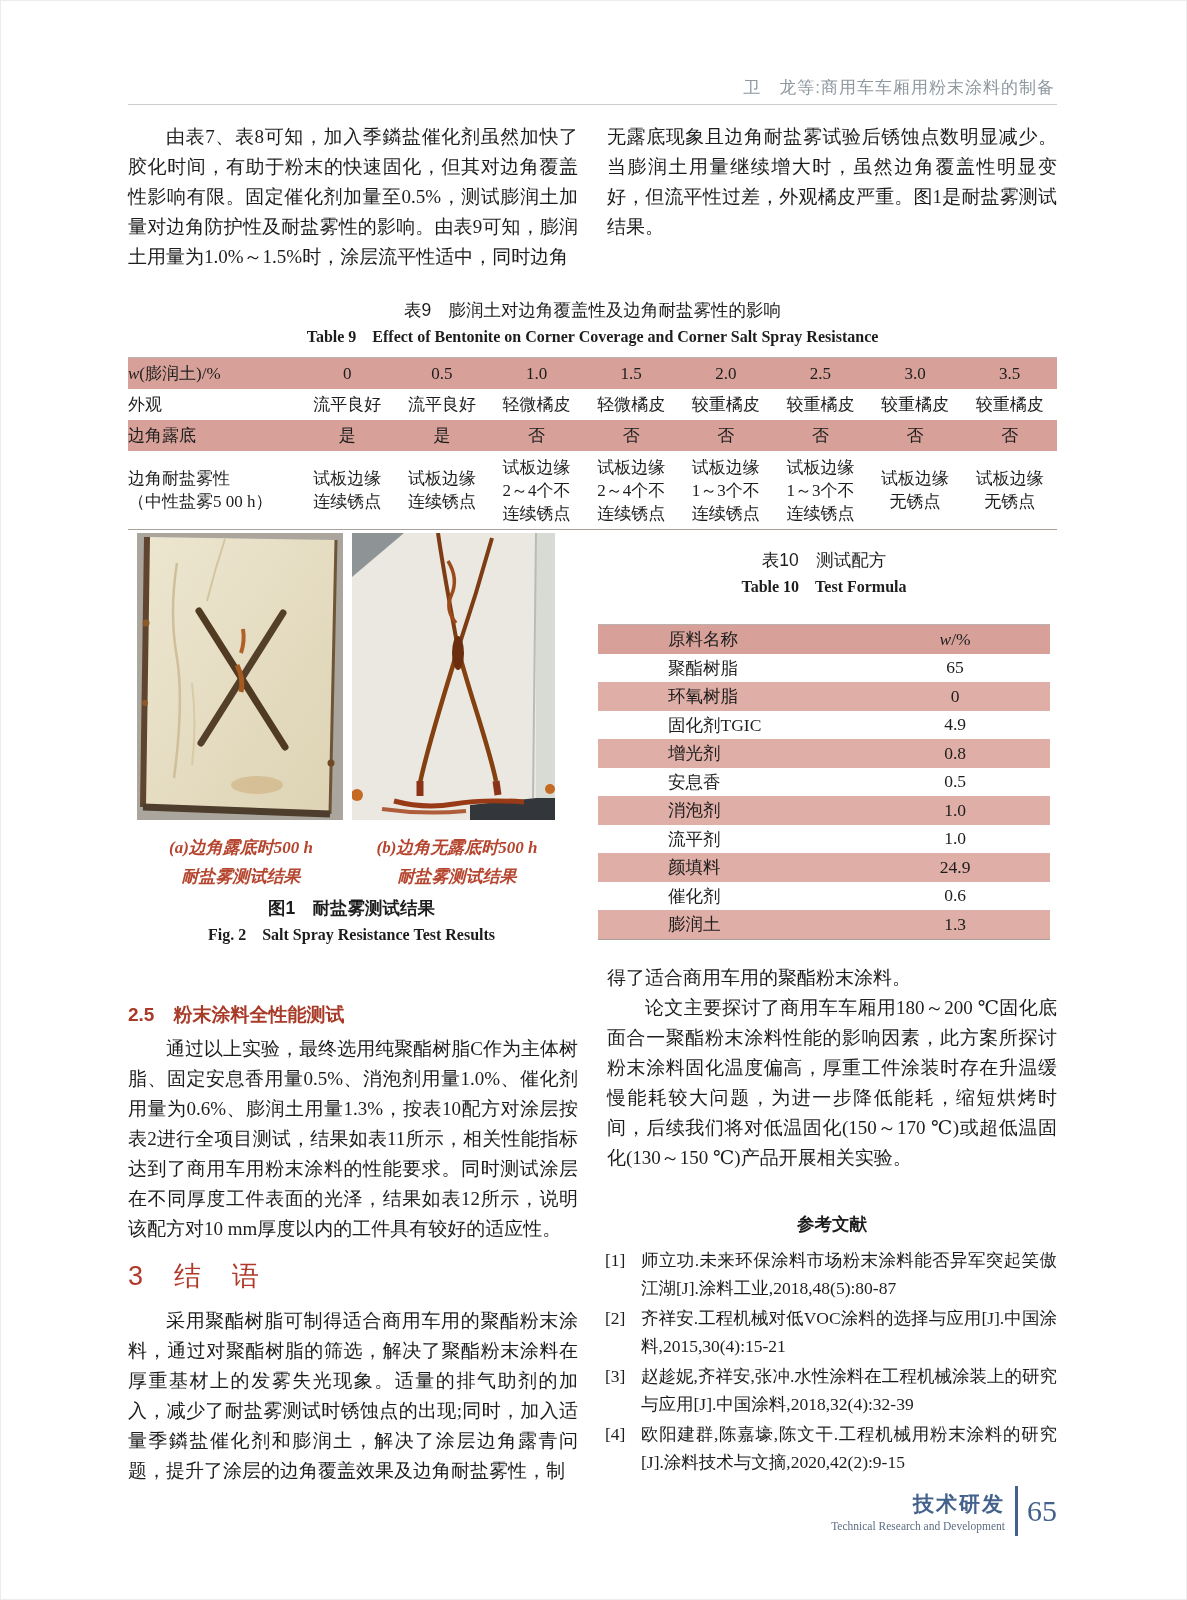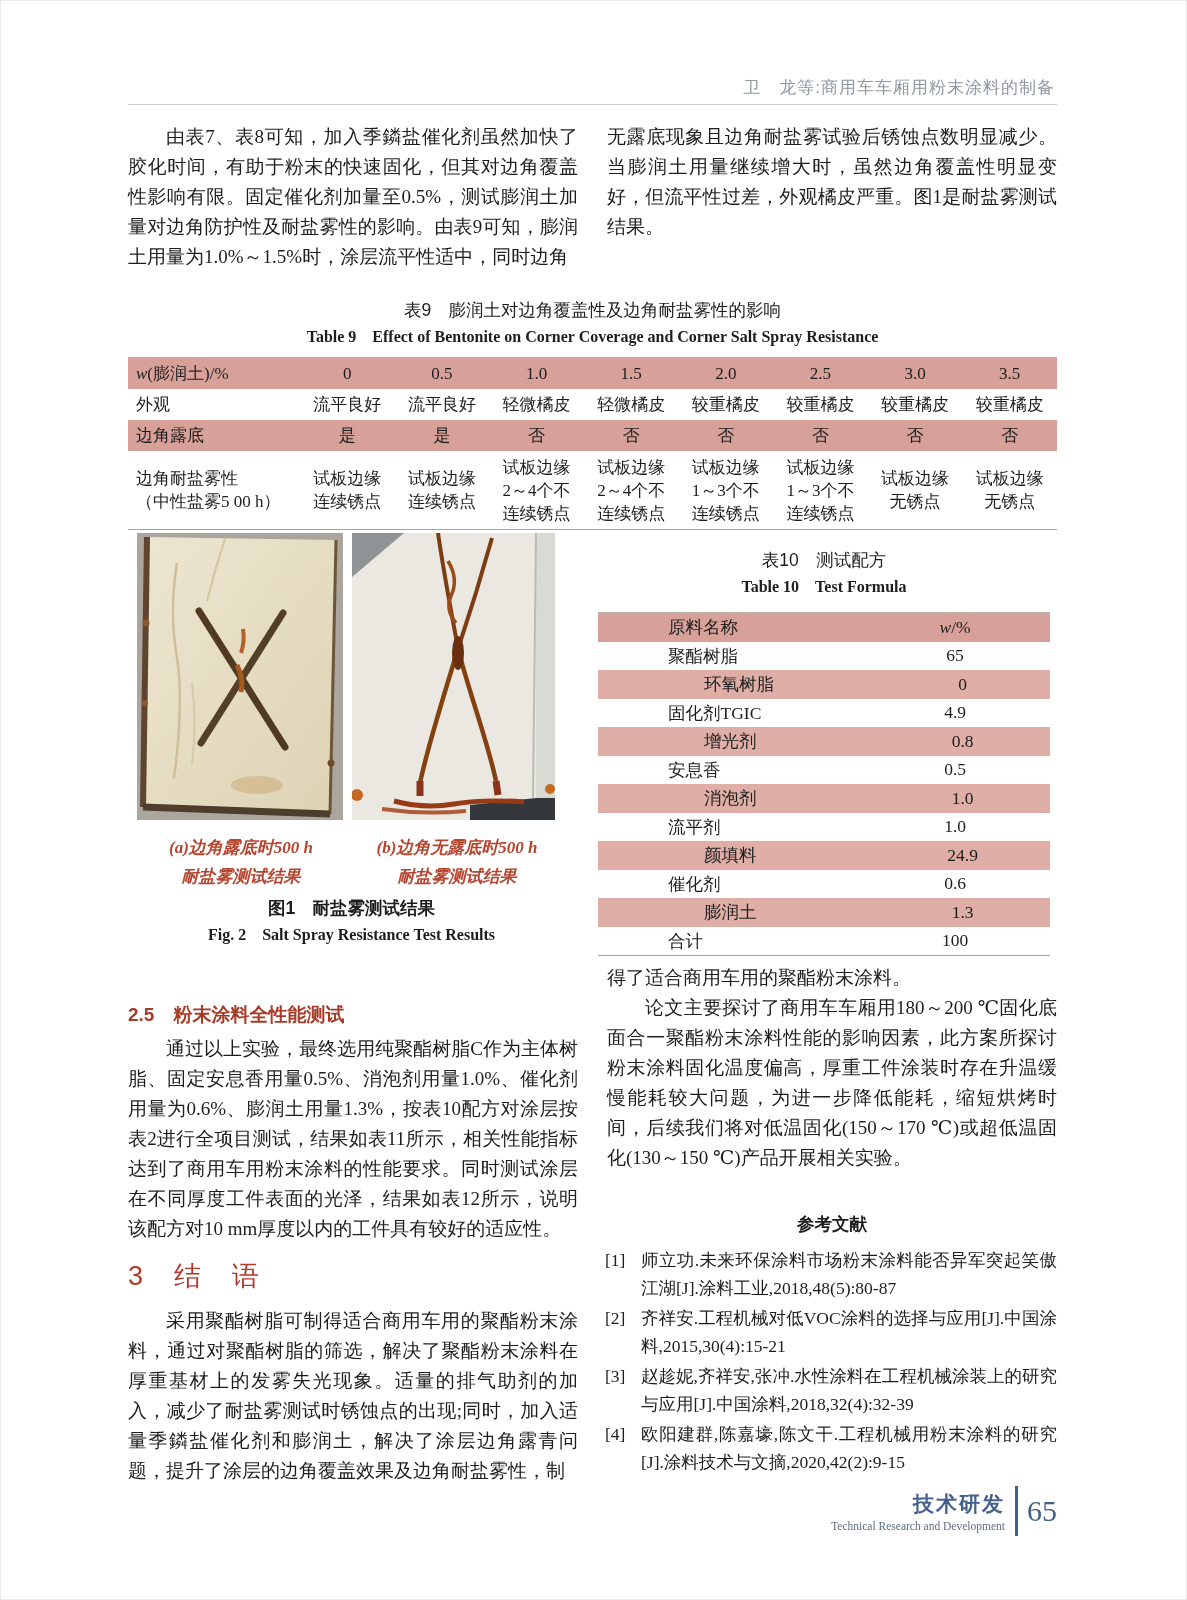--- a/index.html
+++ b/index.html
@@ -26,35 +26,35 @@
   
   .t9-block{position:absolute;left:128px;top:298px;width:929px;}
   .tbl-cap-zh{text-align:center;font-weight:normal;font-size:17.5px;
         font-family:"Liberation Sans","DejaVu Sans",sans-serif;}
   .tbl-cap-en{text-align:center;font-weight:bold;font-size:16px;margin-top:5px;}
   .t9-table{margin-top:9px;border-top:1.5px solid #b9b2ae;border-bottom:1.5px solid #a99f9b;}
   .t9-row{display:grid;grid-template-columns:172px repeat(8,1fr);align-items:center;
         font-size:17px;min-height:31px;}
   .t9-row.pink{background:var(--pink-dark);}
   .t9-row.tall{min-height:78px;padding:3px 0;}
-  .t9-label{padding-left:8px;text-align:left;white-space:pre-line;line-height:23px;}
+  .t9-label{padding-left:0;text-align:left;white-space:pre-line;line-height:23px;}
   .t9-cell{text-align:center;white-space:pre-line;line-height:23px;}
   
   .photo{position:absolute;display:block;}
   .fig-cap{position:absolute;text-align:center;color:var(--red-cap);font-style:italic;
         font-weight:bold;font-size:17px;line-height:29px;white-space:pre-line;}
   .fig-title-zh{position:absolute;text-align:center;font-weight:bold;font-size:17.5px;
         font-family:"Liberation Sans","DejaVu Sans",sans-serif;}
   .fig-title-en{position:absolute;text-align:center;font-weight:bold;font-size:16px;}
   
   .t10-block{position:absolute;left:598px;top:548px;width:452px;}
-  .t10-table{margin-top:14px;border-top:1.5px solid #b9b2ae;border-bottom:1.5px solid #a99f9b;}
+  .t10-table{margin-top:26px;border-top:1.5px solid #b9b2ae;border-bottom:1.5px solid #a99f9b;}
   .t10-row{display:grid;grid-template-columns:58% 42%;align-items:center;font-size:17.5px;
         min-height:28.5px;}
-  .t10-row.pink{background:var(--pink-alt);padding-left:36px;}
+  .t10-row.pink{background:var(--pink-alt);}
   .t10-row.head{background:var(--pink-dark);}
   .t10-name{padding-left:70px;text-align:left;}
   .t10-val{text-align:center;}
   
   .sec-small{position:absolute;color:var(--red-head);font-weight:bold;font-size:19px;
         font-family:"Liberation Sans","DejaVu Sans",sans-serif;}
   .sec-big{position:absolute;color:#b0392a;font-weight:normal;font-size:27px;
         font-family:"Liberation Sans","DejaVu Sans",sans-serif;letter-spacing:2px;}
   
   .refs-heading{position:absolute;width:450px;text-align:center;font-weight:bold;font-size:17.5px;
@@ -241,24 +241,20 @@
           <div class="t10-val">24.9</div>
         </div>
         <div class="t10-row">
           <div class="t10-name">催化剂</div>
           <div class="t10-val">0.6</div>
         </div>
         <div class="t10-row pink">
           <div class="t10-name">膨润土</div>
           <div class="t10-val">1.3</div>
         </div>
-        <div class="t10-row">
-          <div class="t10-name">合计</div>
-          <div class="t10-val">100</div>
-        </div>
       </div>
   </div>
 
   <div class="sec-small" style="left:128px;top:1002px;">2.5　粉末涂料全性能测试</div>
   <p class="para indent col-left" style="top:1034px;">通过以上实验，最终选用纯聚酯树脂C作为主体树脂、固定安息香用量0.5%、消泡剂用量1.0%、催化剂用量为0.6%、膨润土用量1.3%，按表10配方对涂层按表2进行全项目测试，结果如表11所示，相关性能指标达到了商用车用粉末涂料的性能要求。同时测试涂层在不同厚度工件表面的光泽，结果如表12所示，说明该配方对10 mm厚度以内的工件具有较好的适应性。</p>
 
   <div class="sec-big" style="left:128px;top:1258px;">3　结　语</div>
   <p class="para indent col-left" style="top:1306px;">采用聚酯树脂可制得适合商用车用的聚酯粉末涂料，通过对聚酯树脂的筛选，解决了聚酯粉末涂料在厚重基材上的发雾失光现象。适量的排气助剂的加入，减少了耐盐雾测试时锈蚀点的出现;同时，加入适量季鏻盐催化剂和膨润土，解决了涂层边角露青问题，提升了涂层的边角覆盖效果及边角耐盐雾性，制</p>
 
   <p class="para col-right" style="top:963px;">得了适合商用车用的聚酯粉末涂料。</p>

